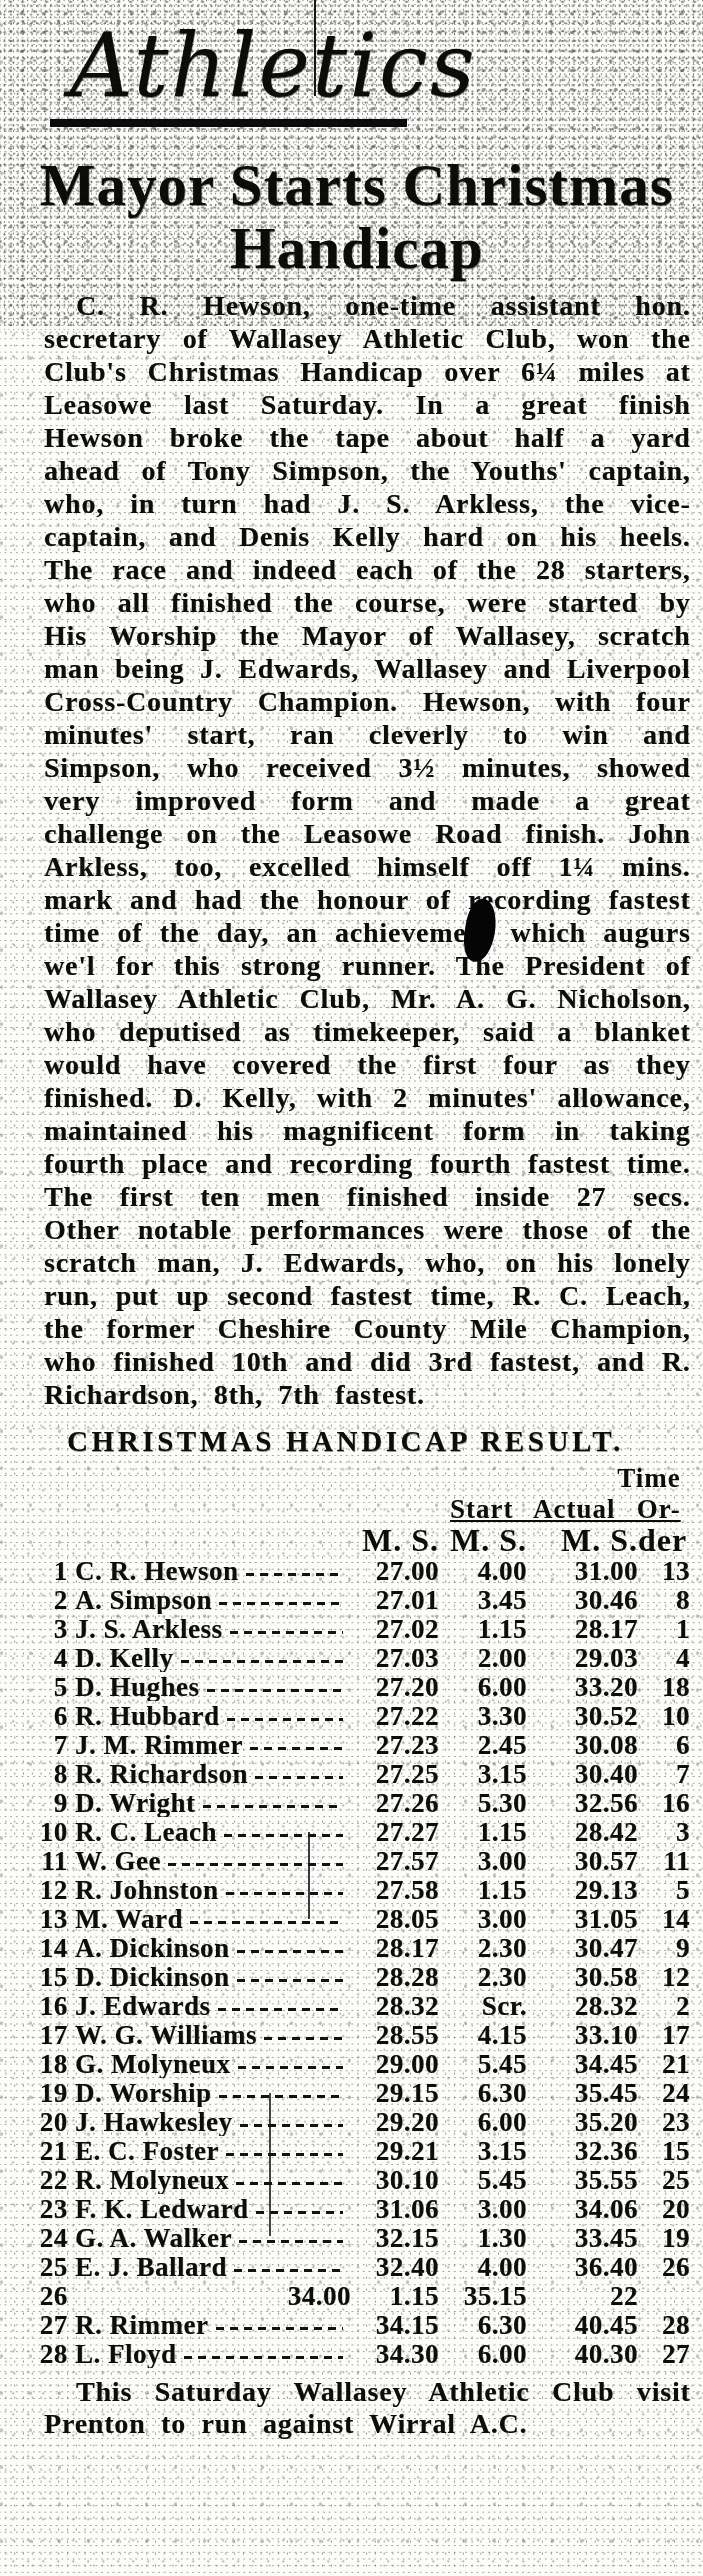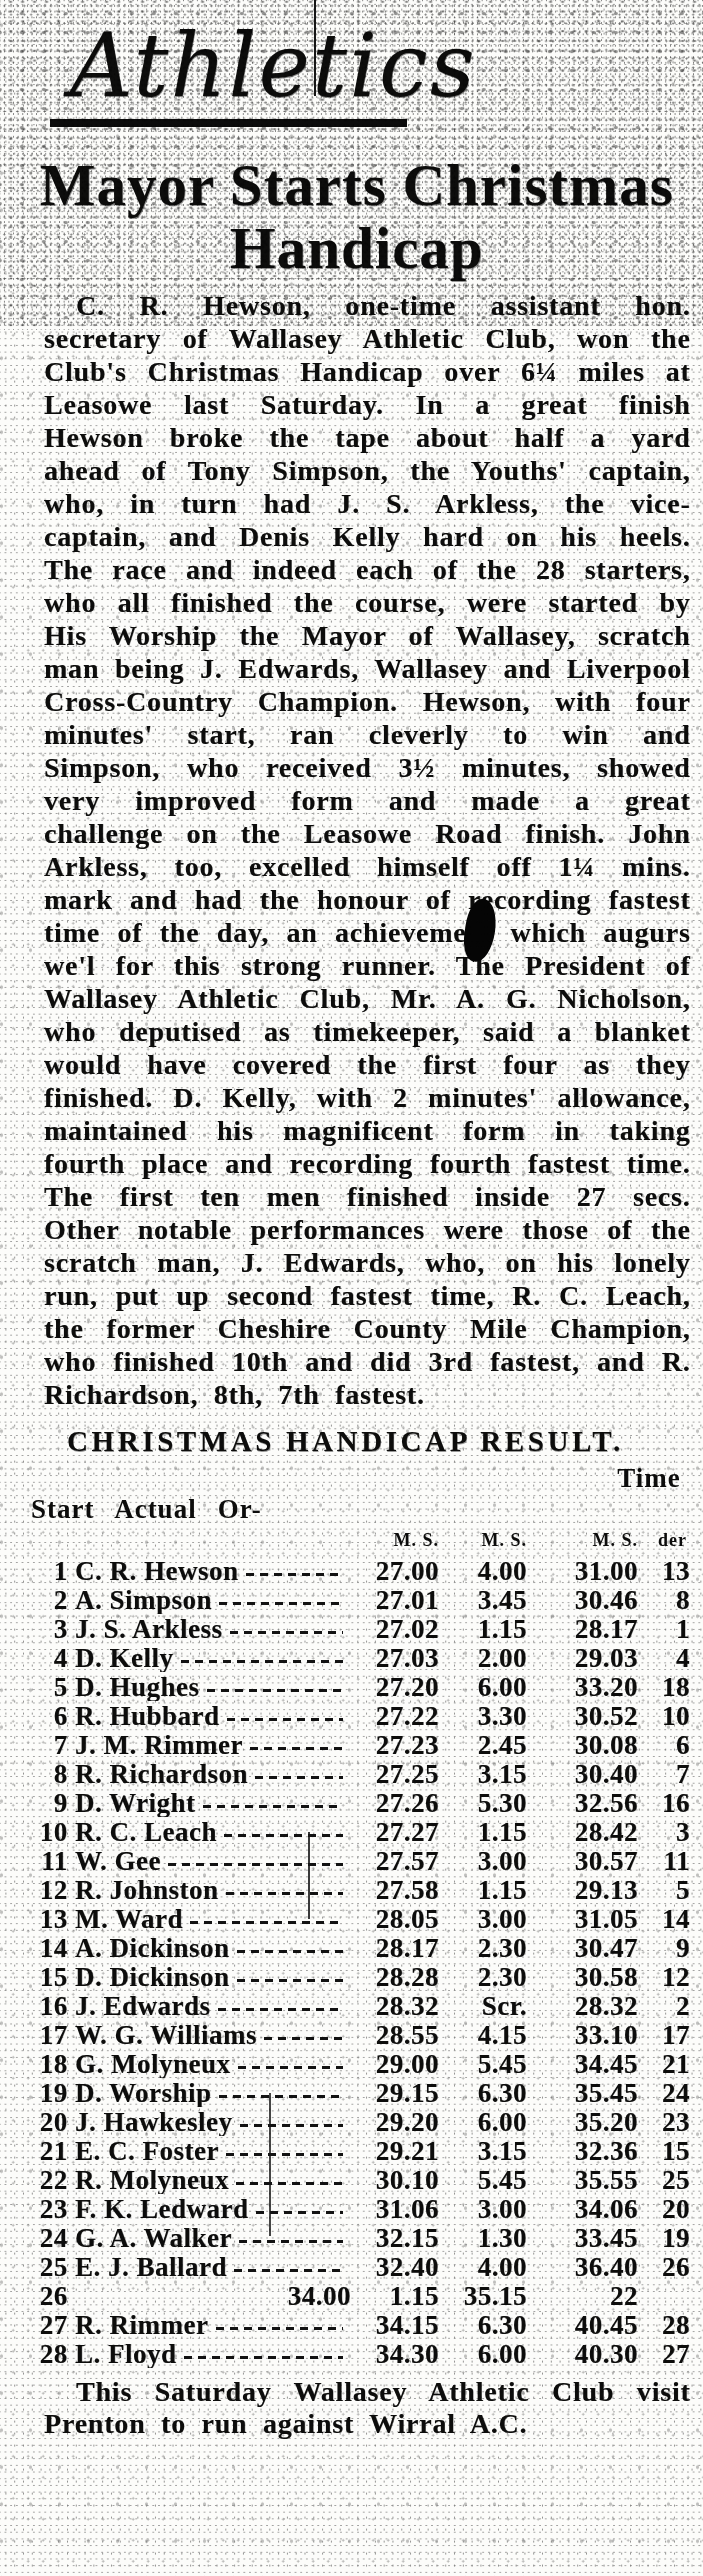--- a/index.html
+++ b/index.html
@@ -80,25 +80,25 @@
   
   .result-heading{
     margin:13.4px 12.4px 0 67px;
     font-size:29px;line-height:34px;
     font-weight:700;letter-spacing:3.6px;
     text-shadow:0.5px 0.5px 0 rgba(0,0,0,.4);
   }
   .result-table{margin:5.2px 13px 0 31px;font-weight:700;}
   .thead-line{font-size:27px;line-height:31px;letter-spacing:1px;}
   .thead-time{text-align:right;padding-right:9.3px;}
-  .thead-cols{text-align:left;padding-right:9.3px;word-spacing:13.4px;}
+  .thead-cols{text-align:right;padding-right:9.3px;word-spacing:13.4px;text-decoration:underline;}
   .thead-units{
     display:grid;
     grid-template-columns:44px 1fr 88px 88px 111px 52px;
-    font-size:18px;line-height:31px;letter-spacing:1px;
+    font-size:32px;line-height:31px;letter-spacing:1px;
   }
   .thead-units .u{text-align:right;}
   .thead-units .u.der{padding-right:3.1px;}
   .rows{display:block;}
   .row{
     display:grid;
     grid-template-columns:44px 1fr 88px 88px 111px 52px;
     align-items:center;
     height:29px;
     font-size:27px;line-height:28px;

